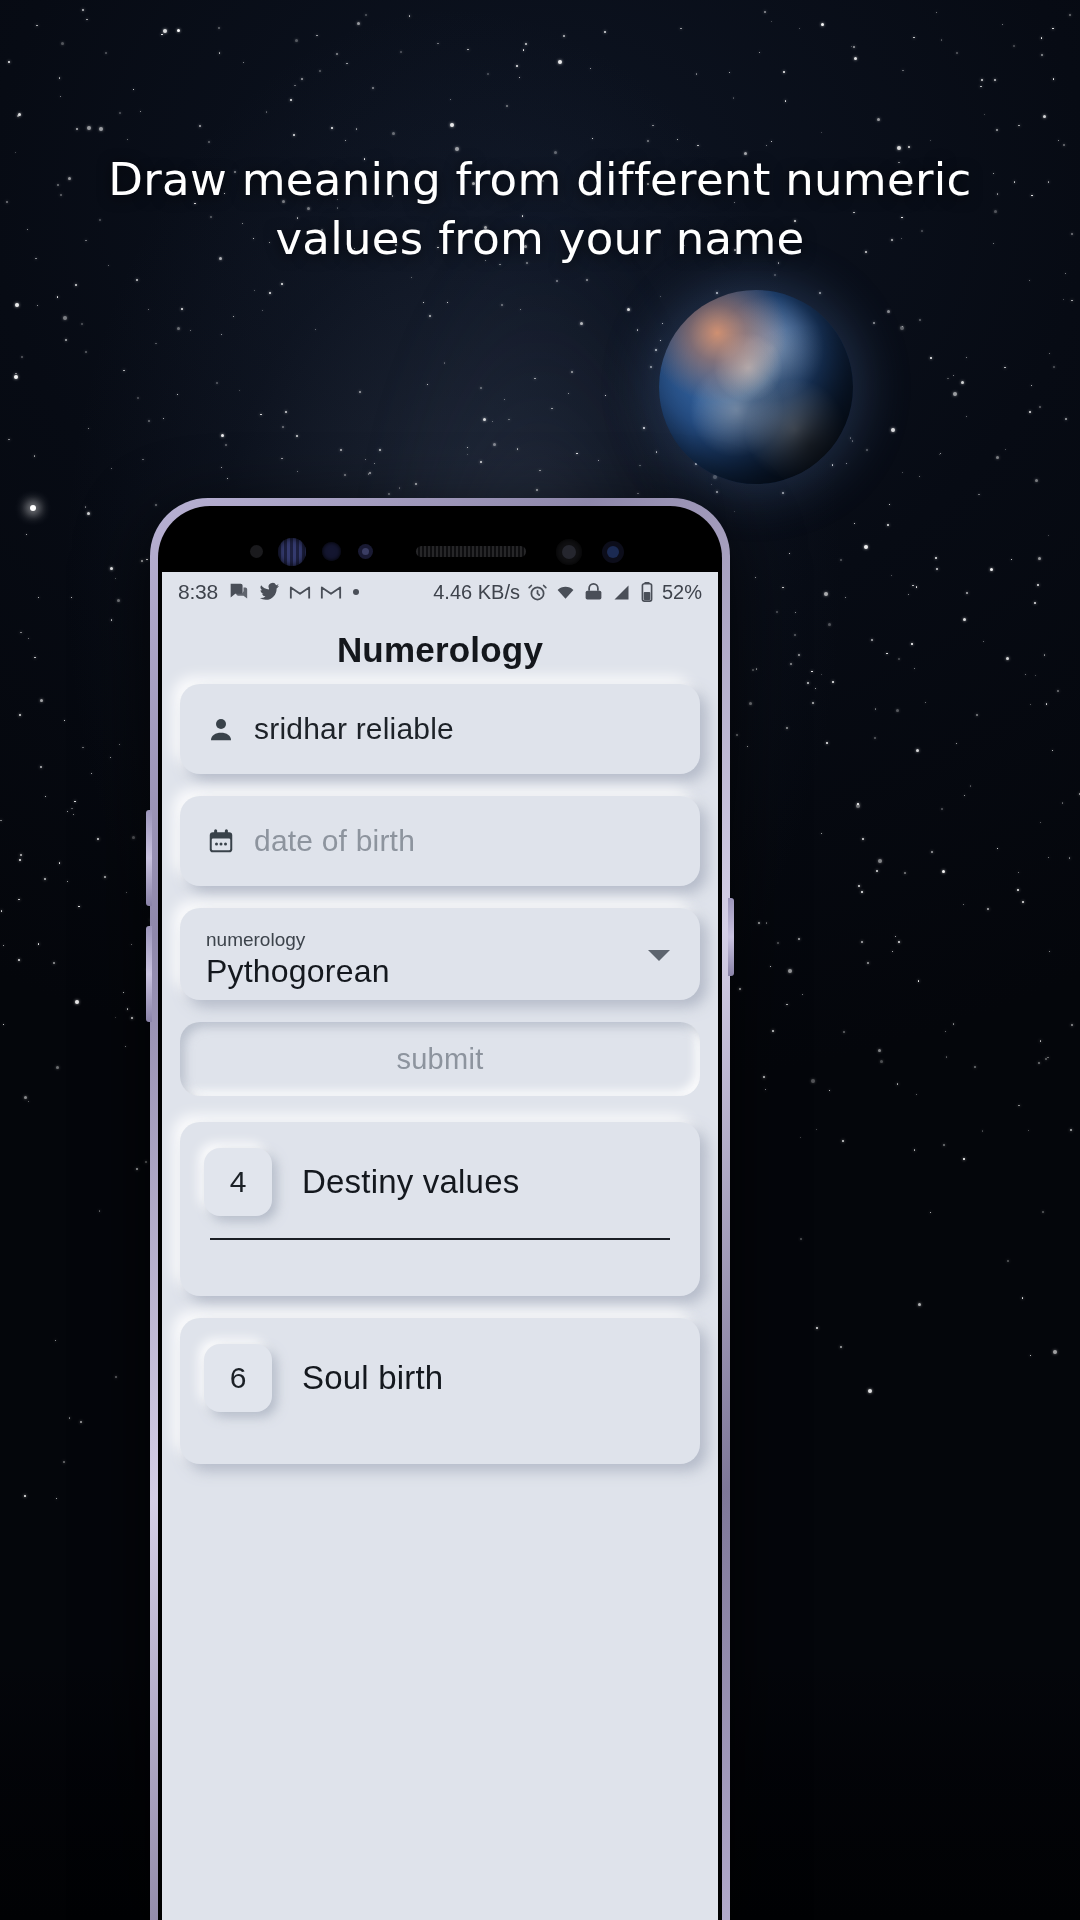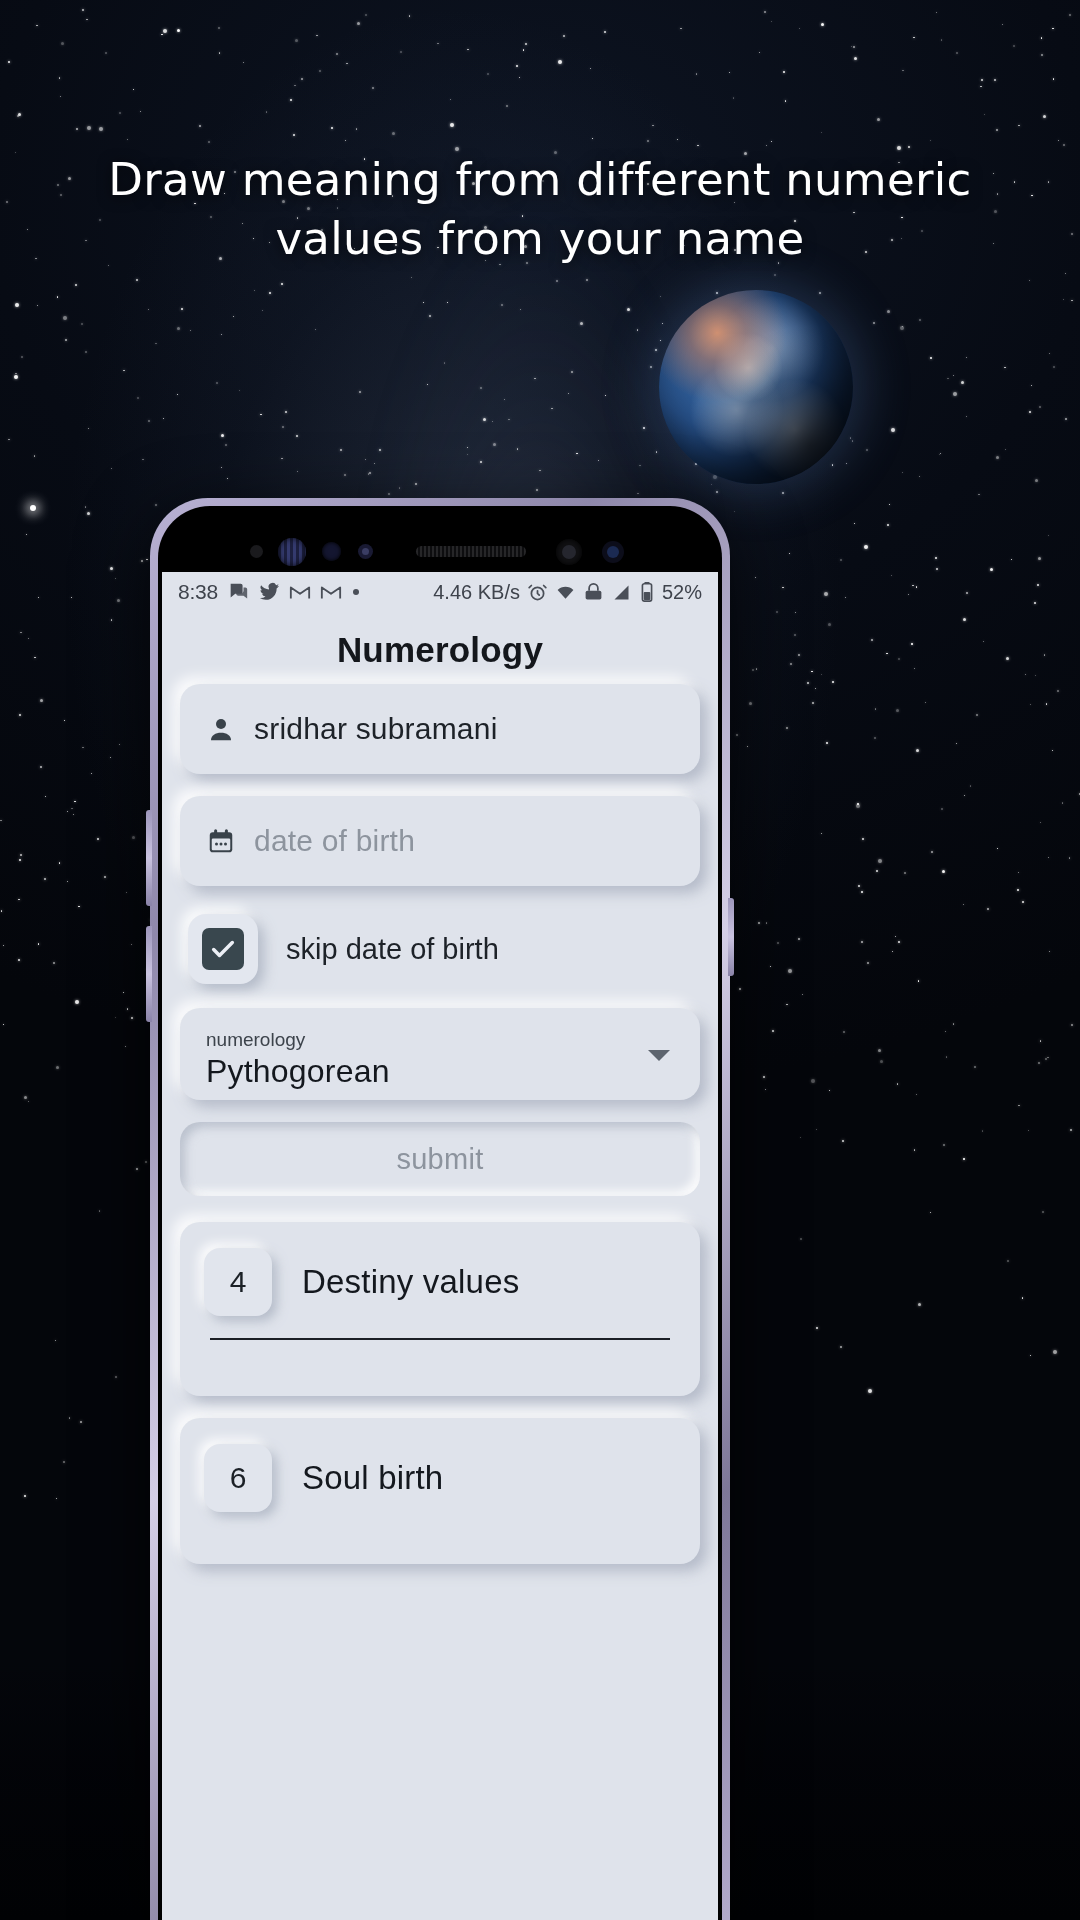--- a/index.html
+++ b/index.html
@@ -1124,48 +1124,38 @@
 
         <div class="content">
 
           <div class="field neu">
             <span class="fi">
               <svg width="30" height="30" viewBox="0 0 24 24" fill="#39424a">
                 <circle cx="12" cy="8" r="4"></circle>
                 <path d="M4 21c0-4 3.6-6 8-6s8 2 8 6z"></path>
               </svg>
             </span>
-            <span class="field-text">sridhar subramani</span>
+            <span class="field-text">sridhar reliable</span>
           </div>
 
           <div class="field neu">
             <span class="fi">
               <svg width="30" height="30" viewBox="0 0 24 24" fill="#39424a">
                 <rect x="3" y="5" width="18" height="16" rx="2.5"></rect>
                 <rect x="4.6" y="10" width="14.8" height="9.4" rx="1" fill="#dfe3eb"></rect>
                 <circle cx="8.4" cy="14.4" r="1.2"></circle>
                   <circle cx="12" cy="14.4" r="1.2"></circle>
                   <circle cx="15.6" cy="14.4" r="1.2"></circle>
                 <rect x="6.5" y="2.5" width="2.4" height="4.6" rx="1.2"></rect>
                 <rect x="15.1" y="2.5" width="2.4" height="4.6" rx="1.2"></rect>
               </svg>
             </span>
             <span class="field-text ph">date of birth</span>
           </div>
 
-          <div class="checkrow">
-            <span class="chk-wrap">
-              <span class="chk">
-                <svg viewBox="0 0 24 24" fill="none" stroke="#eceff5" stroke-width="3" stroke-linecap="round" stroke-linejoin="round">
-                  <path d="M4 12.5l5 5L20 6.5"></path>
-                </svg>
-              </span>
-            </span>
-            <span class="chk-label">skip date of birth</span>
-          </div>
 
           <div class="select neu">
             <span class="select-label">numerology</span>
             <span class="select-value">Pythogorean</span>
             <span class="caret"></span>
           </div>
 
           <div class="submit neu-in">submit</div>
 
           <div class="card neu">

